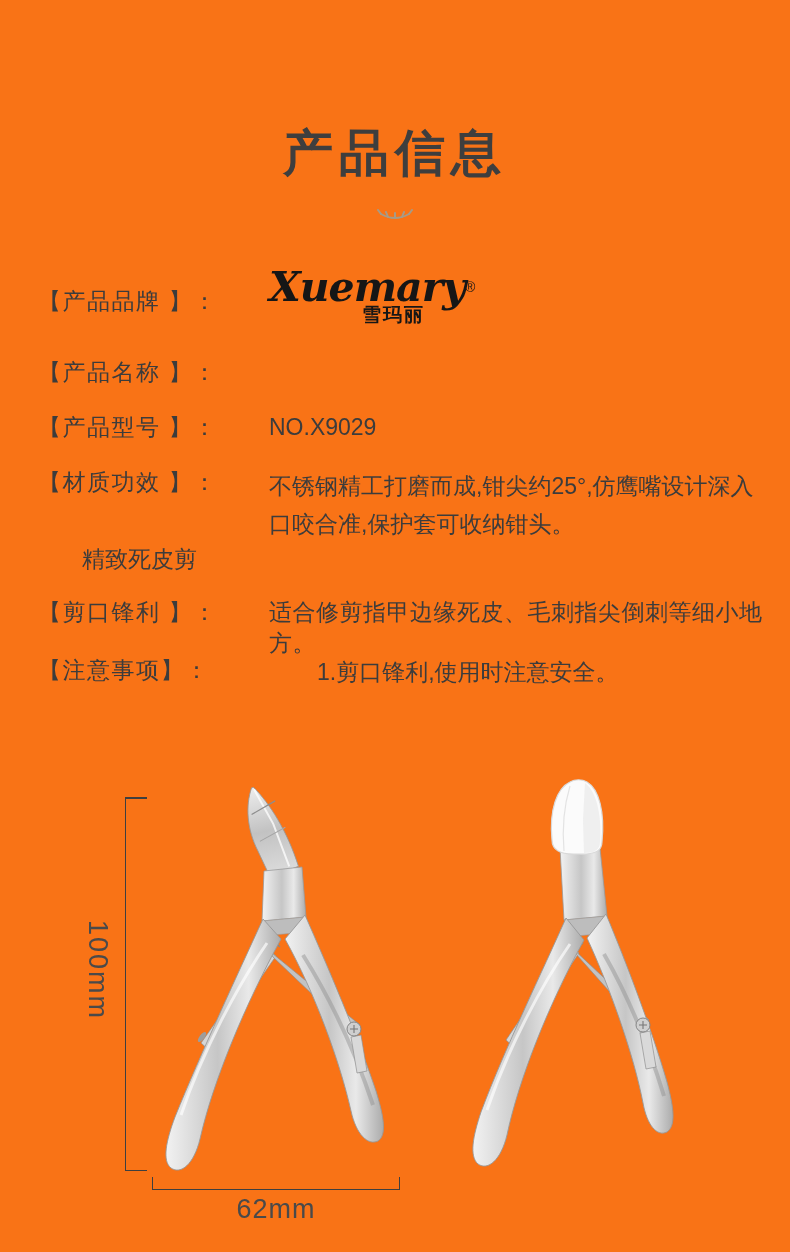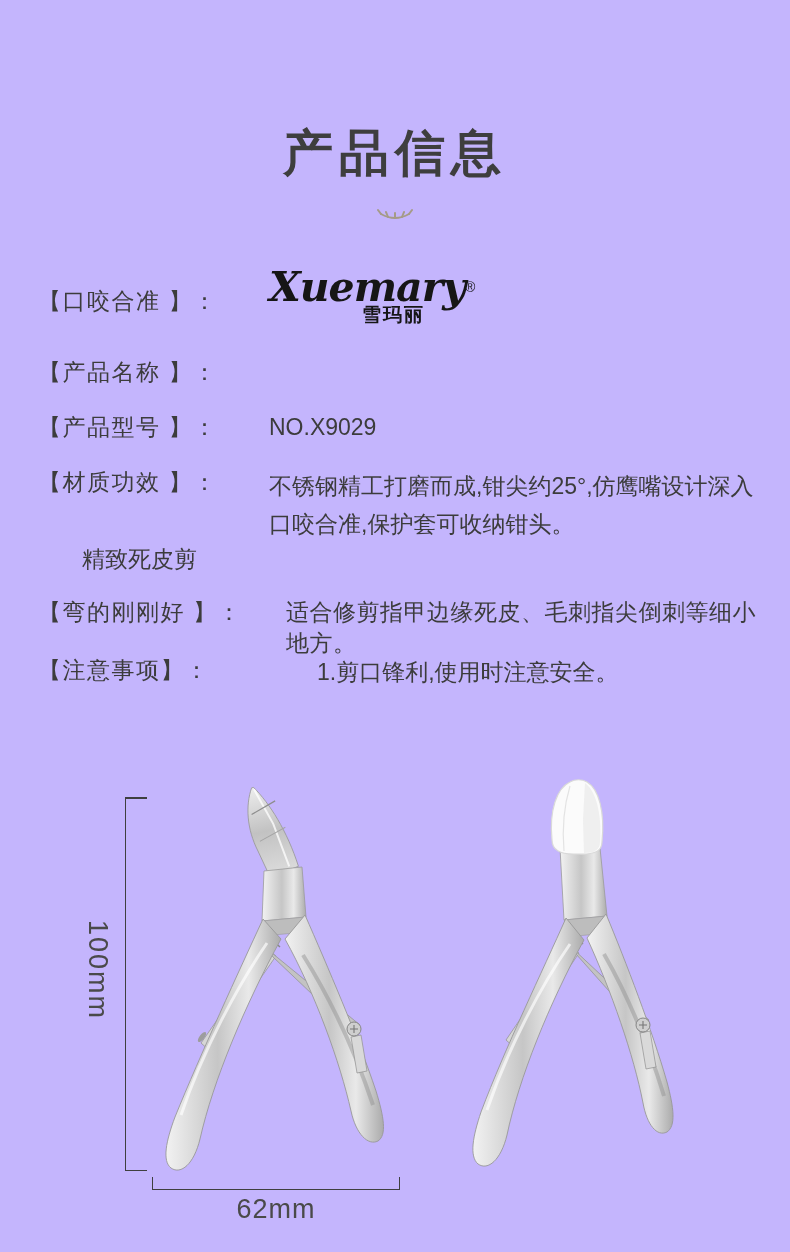--- a/index.html
+++ b/index.html
@@ -1,20 +1,20 @@
 <!DOCTYPE html>
 <html><head>
 <meta charset="utf-8">
 <style>
   * { margin:0; padding:0; box-sizing:border-box; }
   html,body { background:#ffffff; }
   .page {
     position:relative;
     width:790px; height:1252px;
-    background:#c4b5fd;
+    background:#f97316;
     font-family:"Liberation Sans", sans-serif;
     color:#3c3c3c;
     overflow:hidden;
   }
   
   .title {
     position:absolute; top:120px; left:0; width:100%;
     text-align:center;
     font-size:50px; font-weight:bold;
     letter-spacing:6px;
@@ -107,21 +107,21 @@
         <path d="M4,6 L1,2"></path>
         <path d="M11,9 L9,4"></path>
         <path d="M18,10 L18,5"></path>
         <path d="M25,9 L27,4"></path>
         <path d="M32,6 L35,2"></path>
       </g>
     </svg>
   </div>
 
   <div class="info-row row-brand">
-    <div class="label">【口咬合准 】：</div>
+    <div class="label">【产品品牌 】：</div>
     <div class="value">
       <div class="logo">
         <span class="logo-script">Xuemary</span><span class="logo-reg">®</span>
         <div class="logo-cn">雪玛丽</div>
       </div>
     </div>
   </div>
 
   <div class="info-row row-name">
     <div class="label">【产品名称 】：</div>
@@ -135,21 +135,21 @@
 
   <div class="info-row row-effect">
     <div class="label">【材质功效 】：</div>
     <div class="value">
       <div>不锈钢精工打磨而成,钳尖约25°,仿鹰嘴设计深入</div>
       <div>口咬合准,保护套可收纳钳头。</div>
     </div>
   </div>
 
   <div class="info-row row-usage">
-    <div class="label">【弯的刚刚好 】：</div>
+    <div class="label">【剪口锋利 】：</div>
     <div class="value">适合修剪指甲边缘死皮、毛刺指尖倒刺等细小地方。</div>
   </div>
 
   <div class="info-row row-notes">
     <div class="label">【注意事项】：</div>
     <div class="value">
       <div>1.剪口锋利,使用时注意安全。</div>
     </div>
   </div>
 

